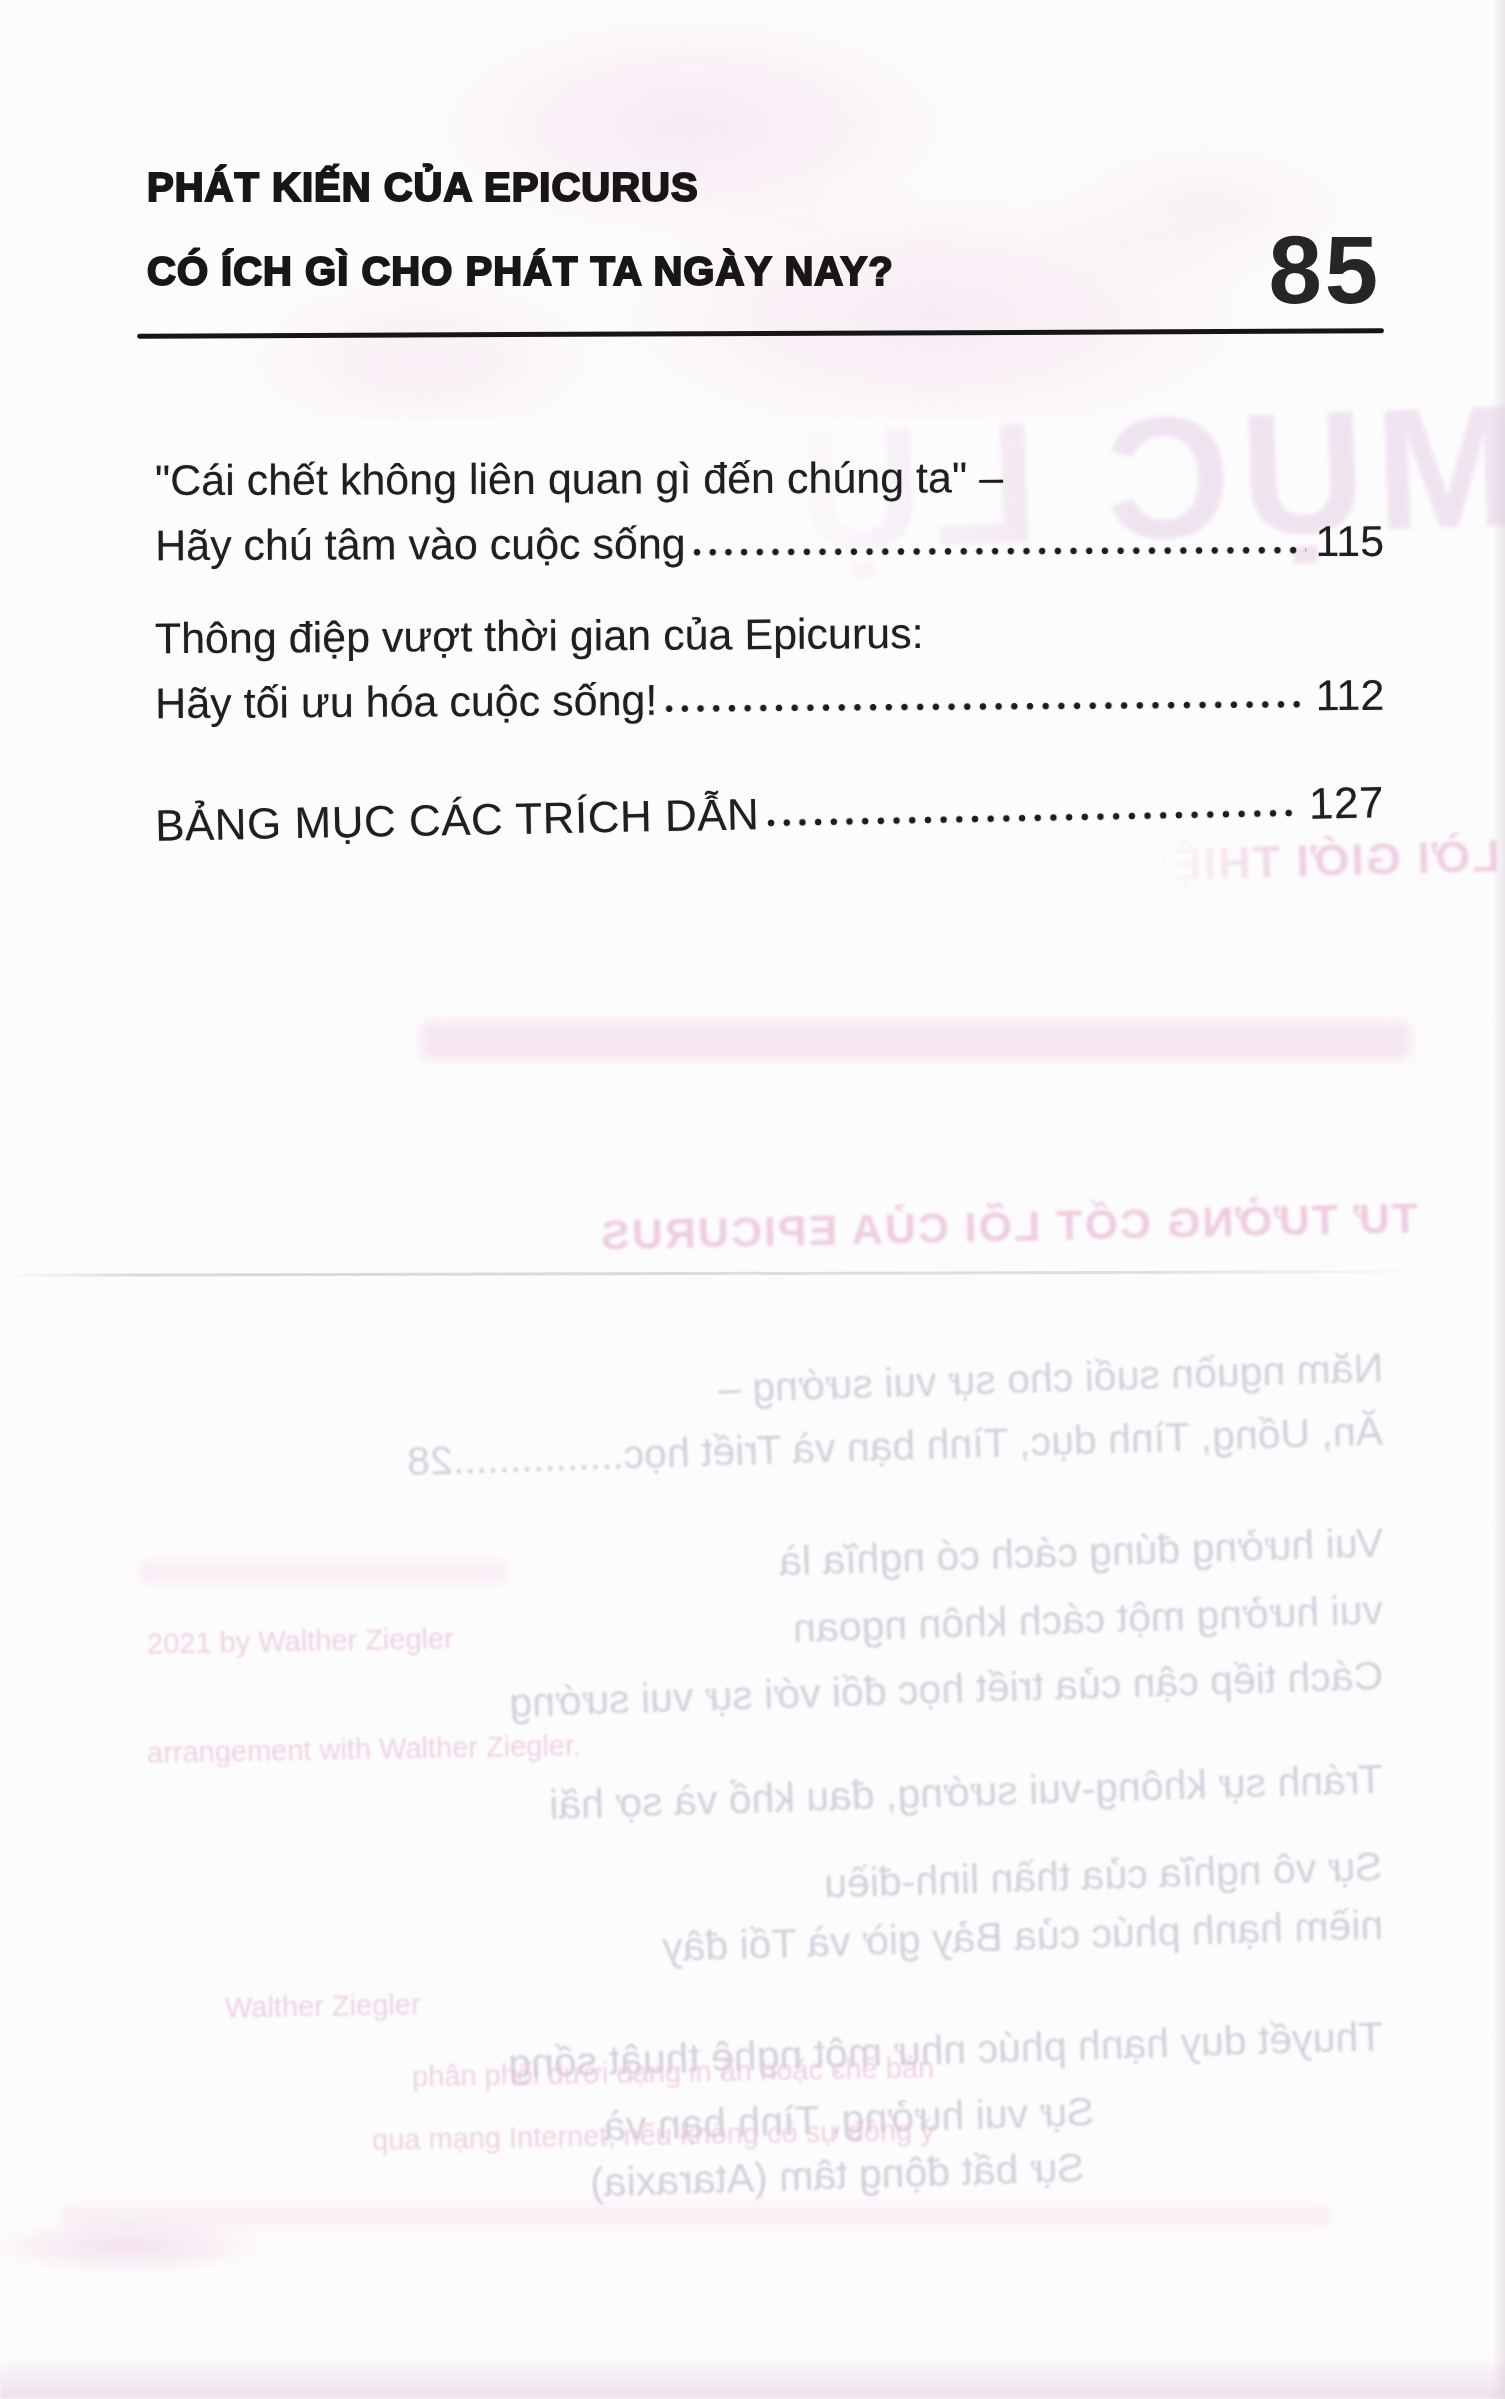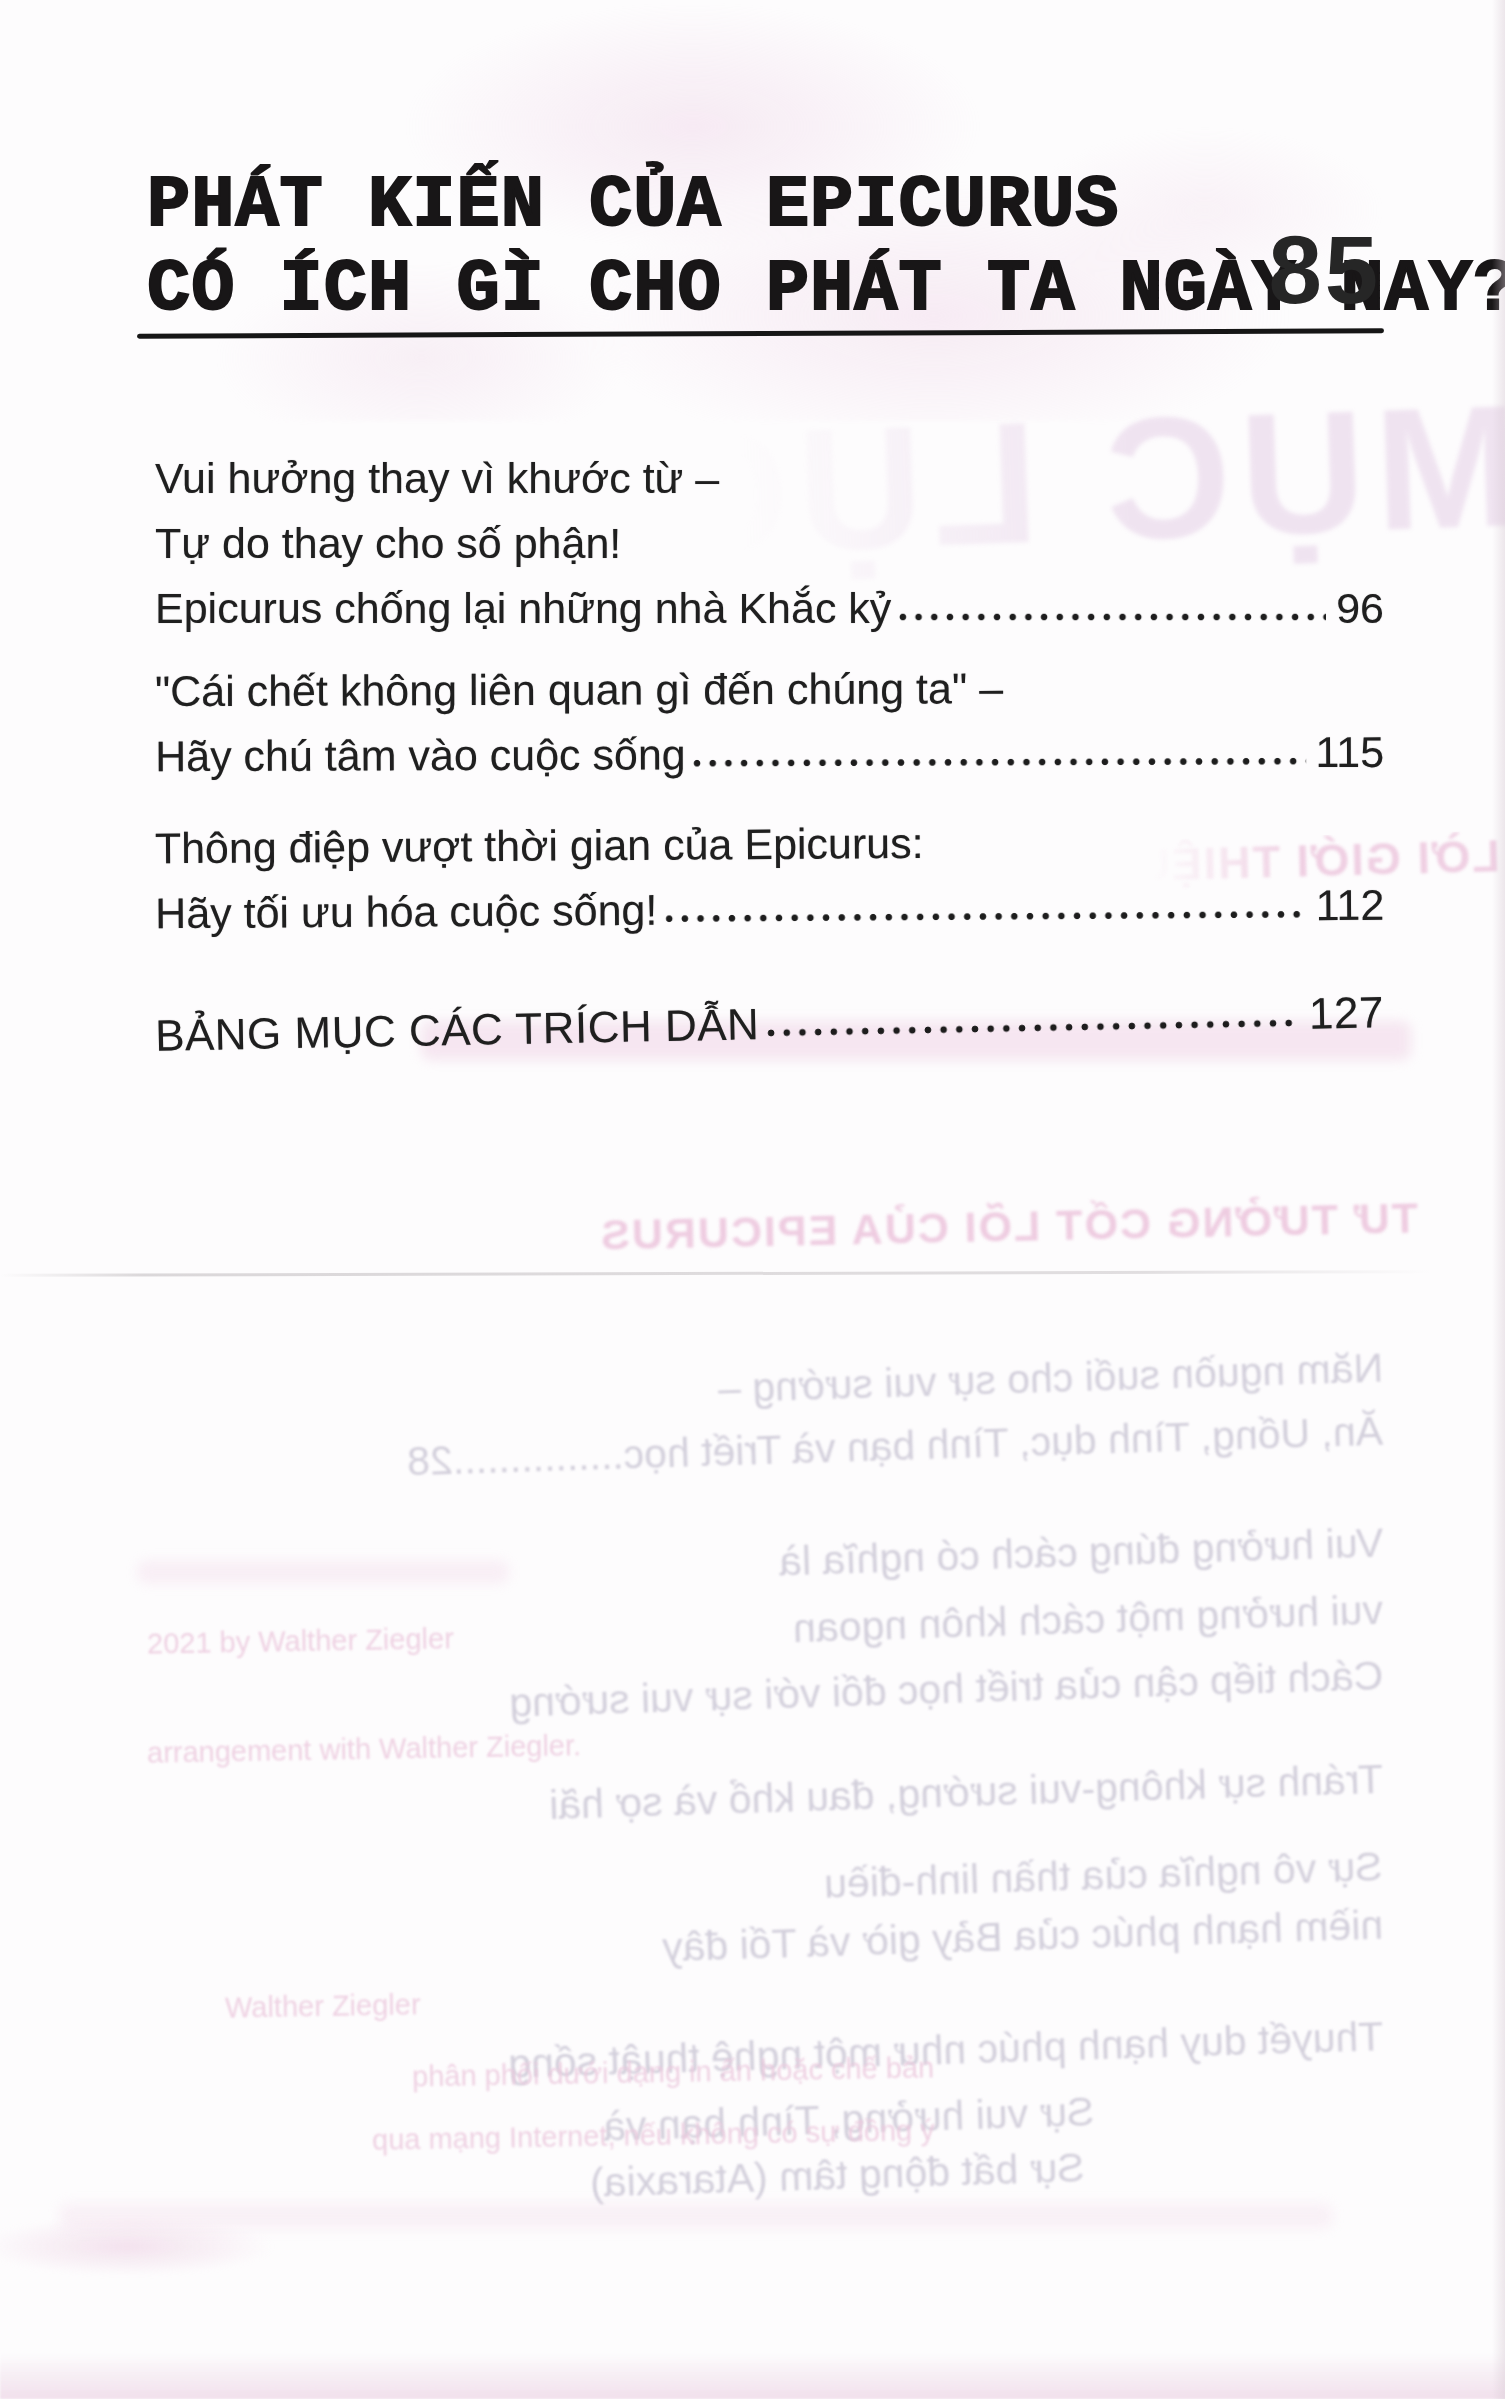--- a/index.html
+++ b/index.html
@@ -67,22 +67,22 @@
     color:#ecc4dc; opacity:.85; filter:blur(1.6px);
     transform:scaleX(-1) rotate(1.2deg);
   }
   .g-band{
     position:absolute; z-index:1; background:rgba(236,198,222,.4); filter:blur(5.9px); border-radius:9.8px;
   }
   
   .hdr{position:absolute; z-index:2; left:147px; top:0; color:#181617;}
   .hdr .hline{
     position:absolute; white-space:nowrap;
-    font-family:Liberation Mono, monospace;
-    font-weight:bold; font-size:72px; letter-spacing:1px;
+    font-family:Liberation Sans, sans-serif;
+    font-weight:bold; font-size:40px; letter-spacing:1px;
     -webkit-text-stroke:2px #181617; text-shadow:0 0 1px rgba(0,0,0,.5);
   }
   .hline1{top:165px;}
   .hline2{top:249px;}
   .pagenum{
     position:absolute; z-index:2; top:222px; right:125px;
     font-size:96px; font-weight:700; letter-spacing:2.9px; color:#262626; line-height:1;
   }
   .rule{
     position:absolute; z-index:2; left:137px; top:331px; width:1247px; height:4.9px;
@@ -142,29 +142,20 @@
   <div class="hdr">
     <div class="hline hline1">PHÁT KIẾN CỦA EPICURUS</div>
     <div class="hline hline2">CÓ ÍCH GÌ CHO PHÁT TA NGÀY NAY?</div>
   </div>
   <div class="pagenum">85</div>
   <div class="rule"></div>
 
   <div class="toc">
 
 
-    <div class="entry e2">
-      <div>Vui hưởng thay vì khước từ –</div>
-      <div>Tự do thay cho số phận!</div>
-      <div class="row">
-        <span>Epicurus chống lại những nhà Khắc kỷ</span>
-        <span class="leader"></span>
-        <span class="pnum">96</span>
-      </div>
-    </div>
 
     <div class="entry e3">
       <div>"Cái chết không liên quan gì đến chúng ta" –</div>
       <div class="row">
         <span>Hãy chú tâm vào cuộc sống</span>
         <span class="leader"></span>
         <span class="pnum">115</span>
       </div>
     </div>
 

